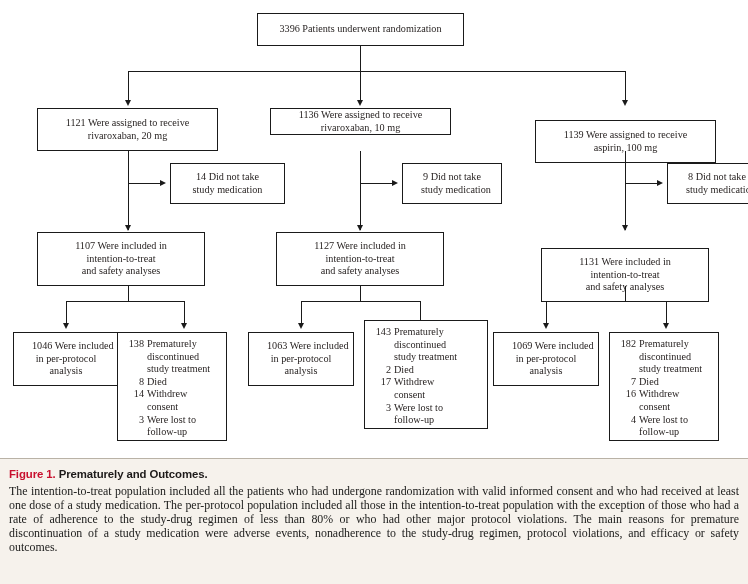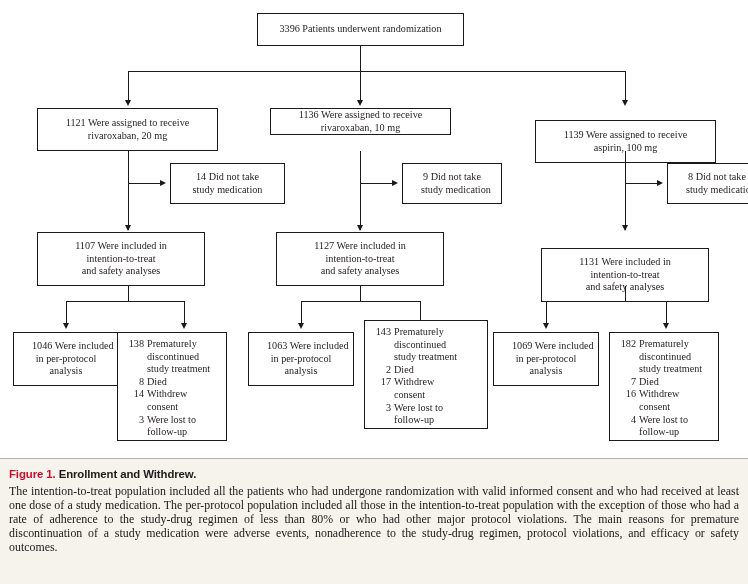--- a/index.html
+++ b/index.html
@@ -335,16 +335,16 @@
         </div>
       <div class="cont">follow-up</div>
     </div>
   </div>
 
 </div>
 
 <div id="caption">
   <div id="caption-title">
     <span class="fignum">Figure 1.</span>
-    <span class="figttl">Enrollment and Withdrew.</span>
+    <span class="figttl">Prematurely and Outcomes.</span>
   </div>
   <div id="caption-body">The intention-to-treat population included all the patients who had undergone randomization with valid informed consent and who had received at least one dose of a study medication. The per-protocol population included all those in the intention-to-treat population with the exception of those who had a rate of adherence to the study-drug regimen of less than 80% or who had other major protocol violations. The main reasons for premature discontinuation of a study medication were adverse events, nonadherence to the study-drug regimen, protocol violations, and efficacy or safety outcomes.</div>
 </div>
 
 </body></html>

